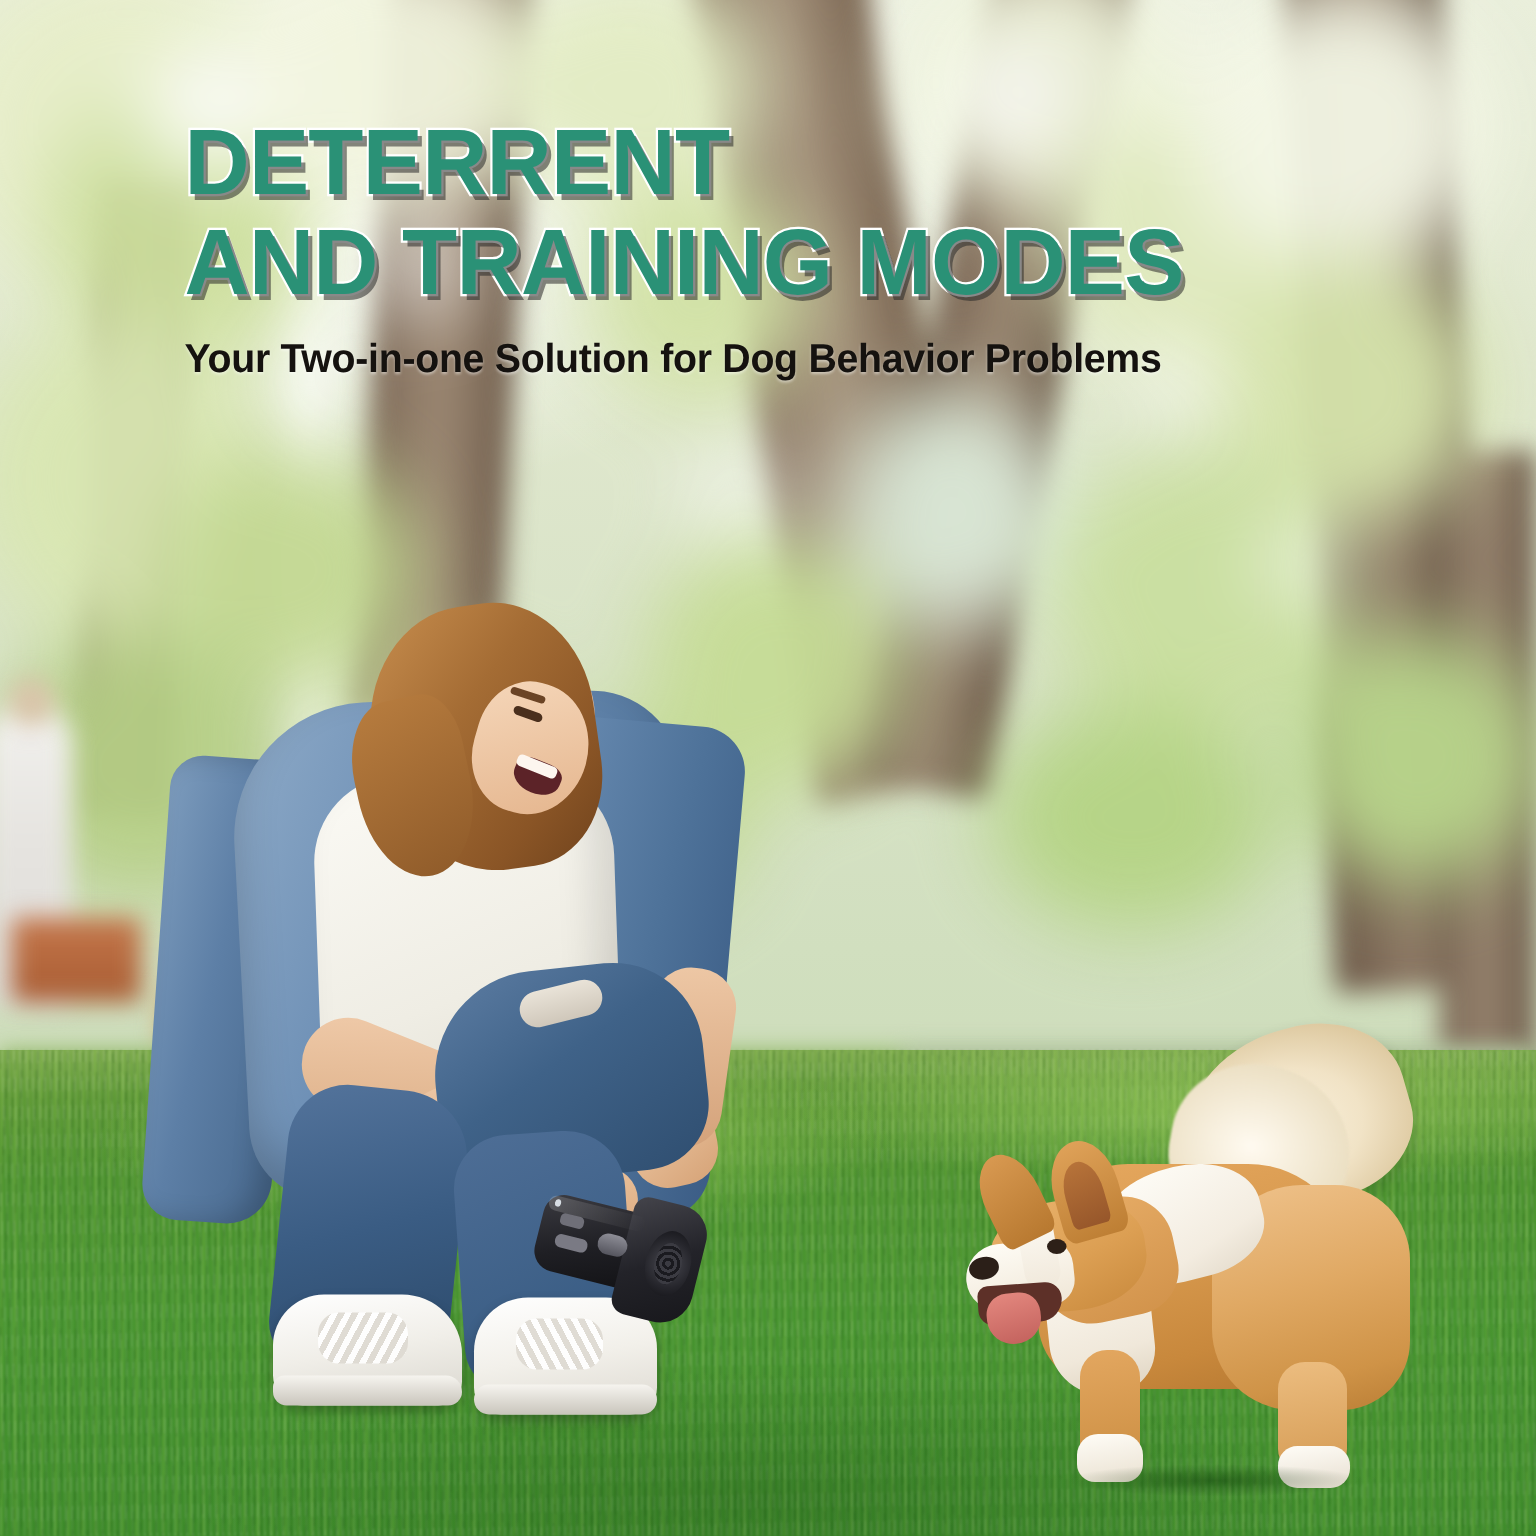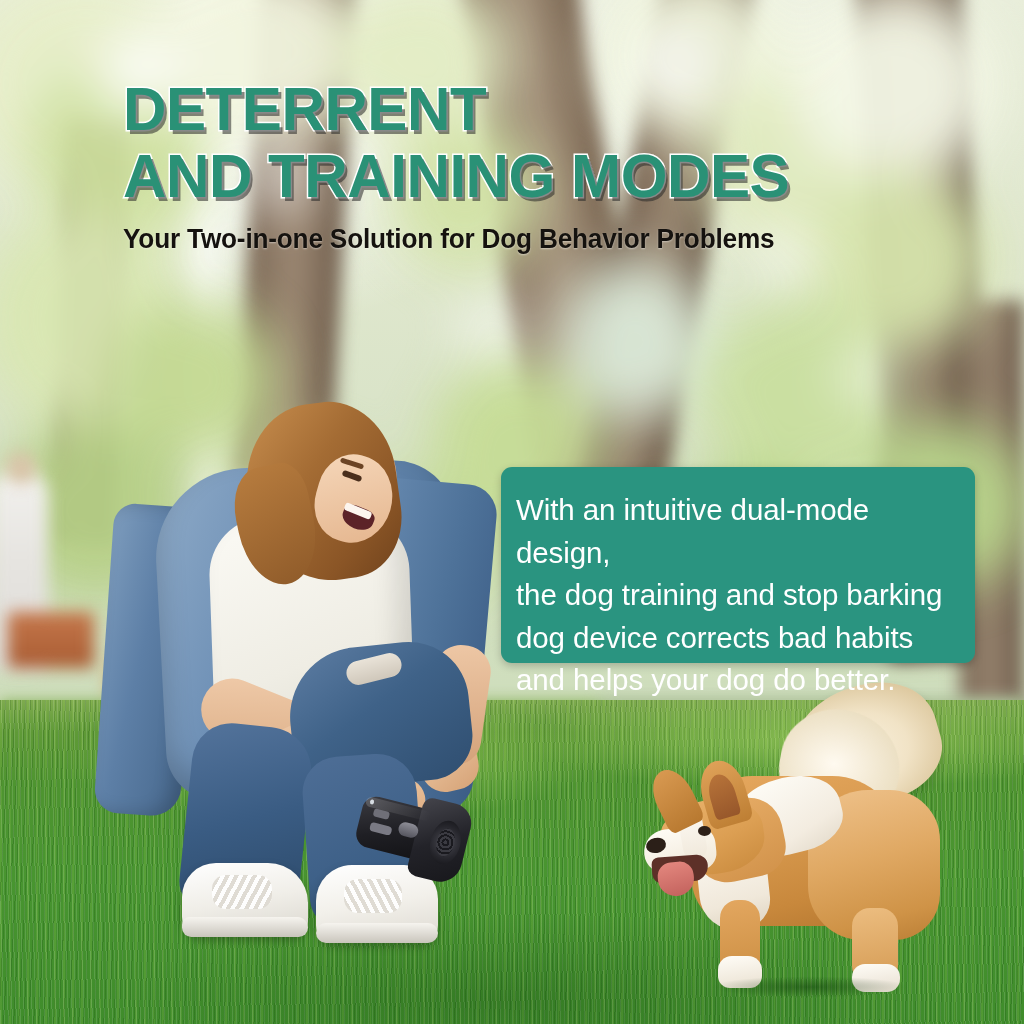--- a/index.html
+++ b/index.html
@@ -273,20 +273,14 @@
       <div class="c-part" style="left:212px;top:228px;width:46px;height:76px;background:linear-gradient(170deg,#ecbd80,#d49a52);border-radius:18px;"></div>
       <div class="c-part" style="left:212px;top:284px;width:48px;height:28px;background:linear-gradient(170deg,#fffdf7,#e7ded0);border-radius:13px;"></div>
       <div class="c-part" style="left:70px;top:296px;width:200px;height:22px;background:radial-gradient(ellipse,rgba(0,40,0,.38),rgba(0,0,0,0) 70%);border-radius:50%;"></div>
     </div>
   </div>
 
   <div class="headline" id="hl1">DETERRENT</div>
   <div class="headline" id="hl2">AND TRAINING MODES</div>
   <div class="subtitle">Your Two-in-one Solution for Dog Behavior Problems</div>
 
-  <div class="callout">
-    <p>With an intuitive dual-mode design,
-the dog training and stop barking
-dog device corrects bad habits
-and helps your dog do better.</p>
-  </div>
 
 </div>
 
 </body></html>

